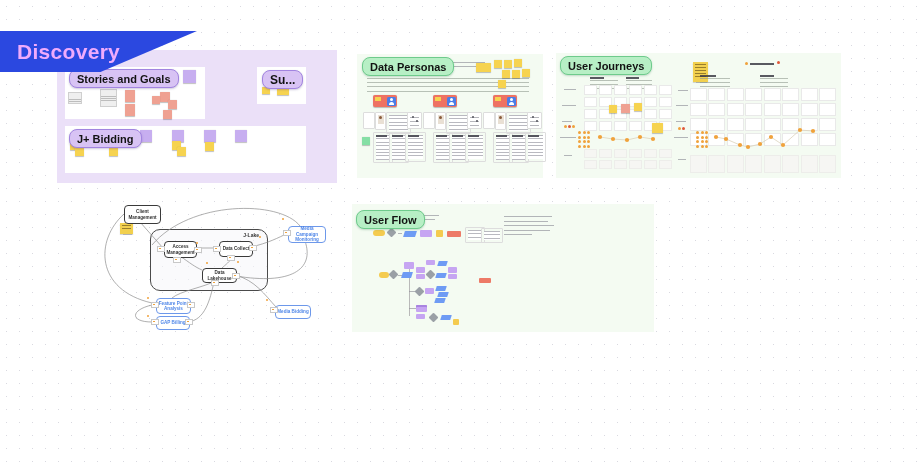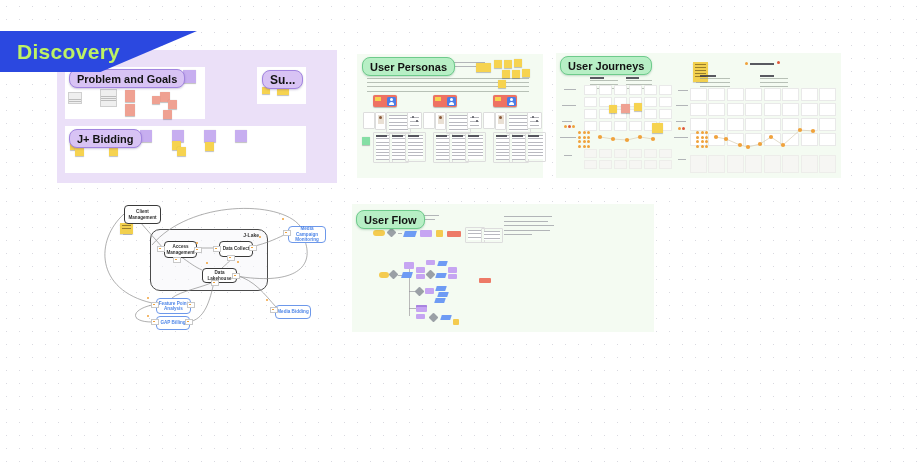--- a/index.html
+++ b/index.html
@@ -3,21 +3,21 @@
 <meta charset="utf-8">
 <style>
   html,body{margin:0;padding:0;background:#fff}
   .cv{position:relative;width:922px;height:465px;overflow:hidden;background:#fff;
       background-image:radial-gradient(circle,#d9d9e0 .7px,transparent .9px);
       background-size:13px 13px;font-family:"Liberation Sans",sans-serif}
 
   
   .banner{position:absolute;left:0;top:31px;width:197px;height:41px;background:#2b48e0;
       clip-path:polygon(0 0,100% 0,51% 100%,0 100%);z-index:30;display:flex;align-items:center}
-  .banner span{color:#bef264;font-size:21px;font-weight:bold;padding-left:17px;letter-spacing:.3px}
+  .banner span{color:#f0abfc;font-size:21px;font-weight:bold;padding-left:17px;letter-spacing:.3px}
 
   
   .grp{position:absolute;background:#ebe0f8}
   .frame{position:absolute;background:#fff}
   .gframe{position:absolute;background:#f4fbf2}
   .pill{position:absolute;z-index:6;display:inline-flex;align-items:center;border-radius:8px;
       font-weight:bold;color:#121212;padding:0 7px;height:17px;white-space:nowrap;
       box-shadow:0 1px 2px rgba(60,40,120,.25)}
   .pp{background:#d8c3f4;border:1.5px solid #a284e0}
   .gp{background:#b7efc5;border:1.5px solid #6ecb8c;box-shadow:0 1px 2px rgba(40,120,70,.25)}
@@ -94,21 +94,21 @@
     <path d="M29,19 C0,45 0,95 57,108"></path>
     <path d="M57,110 C35,115 35,127 57,127"></path>
     <path d="M93,127 C110,125 115,105 119,87"></path>
   </svg>
 
   <div class="grp" style="left:57px;top:50px;width:280px;height:133px">
 
     <div class="frame" style="left:8px;top:17px;width:140px;height:52px">
       <div class="st sp" style="left:118px;top:3px;width:13px;height:13px"></div>
       <div class="pill pp" style="left:4px;top:2px;font-size:11px">
-        <span>Problem and Goals</span>
+        <span>Stories and Goals</span>
       </div>
       <div class="doc" style="left:3px;top:25px;width:12px;height:10px"></div>
       <div class="doc" style="left:35px;top:22px;width:15px;height:16px"></div>
       <div class="st ss" style="left:60px;top:23px;width:10px;height:12px"></div>
       <div class="st ss" style="left:60px;top:37px;width:10px;height:12px"></div>
       <div class="st ss" style="left:95px;top:25px;width:10px;height:10px"></div>
       <div class="st ss" style="left:87px;top:29px;width:8px;height:8px"></div>
       <div class="st ss" style="left:103px;top:33px;width:9px;height:9px"></div>
       <div class="st ss" style="left:98px;top:43px;width:9px;height:9px"></div>
     </div>
@@ -138,21 +138,21 @@
       </div>
     </div>
   </div>
 
   <div class="banner">
     <span>Discovery</span>
   </div>
 
   <div class="gframe" style="left:357px;top:54px;width:186px;height:124px">
     <div class="pill gp" style="left:5px;top:3px;font-size:11px">
-      <span>User Personas</span>
+      <span>Data Personas</span>
     </div>
     <div class="bar" style="left:92px;top:8px;width:36px"></div>
     <div class="bar" style="left:92px;top:12px;width:30px"></div>
     <div class="tl" style="left:10px;top:24px;width:162px;height:15px"></div>
 
     <div class="st sy" style="left:119px;top:9px;width:15px;height:9px"></div>
     <div class="st sy" style="left:137px;top:6px;width:8px;height:8px"></div>
     <div class="st sy" style="left:147px;top:6px;width:8px;height:8px"></div>
     <div class="st sy" style="left:157px;top:5px;width:8px;height:8px"></div>
     <div class="st sy" style="left:145px;top:16px;width:8px;height:8px"></div>

